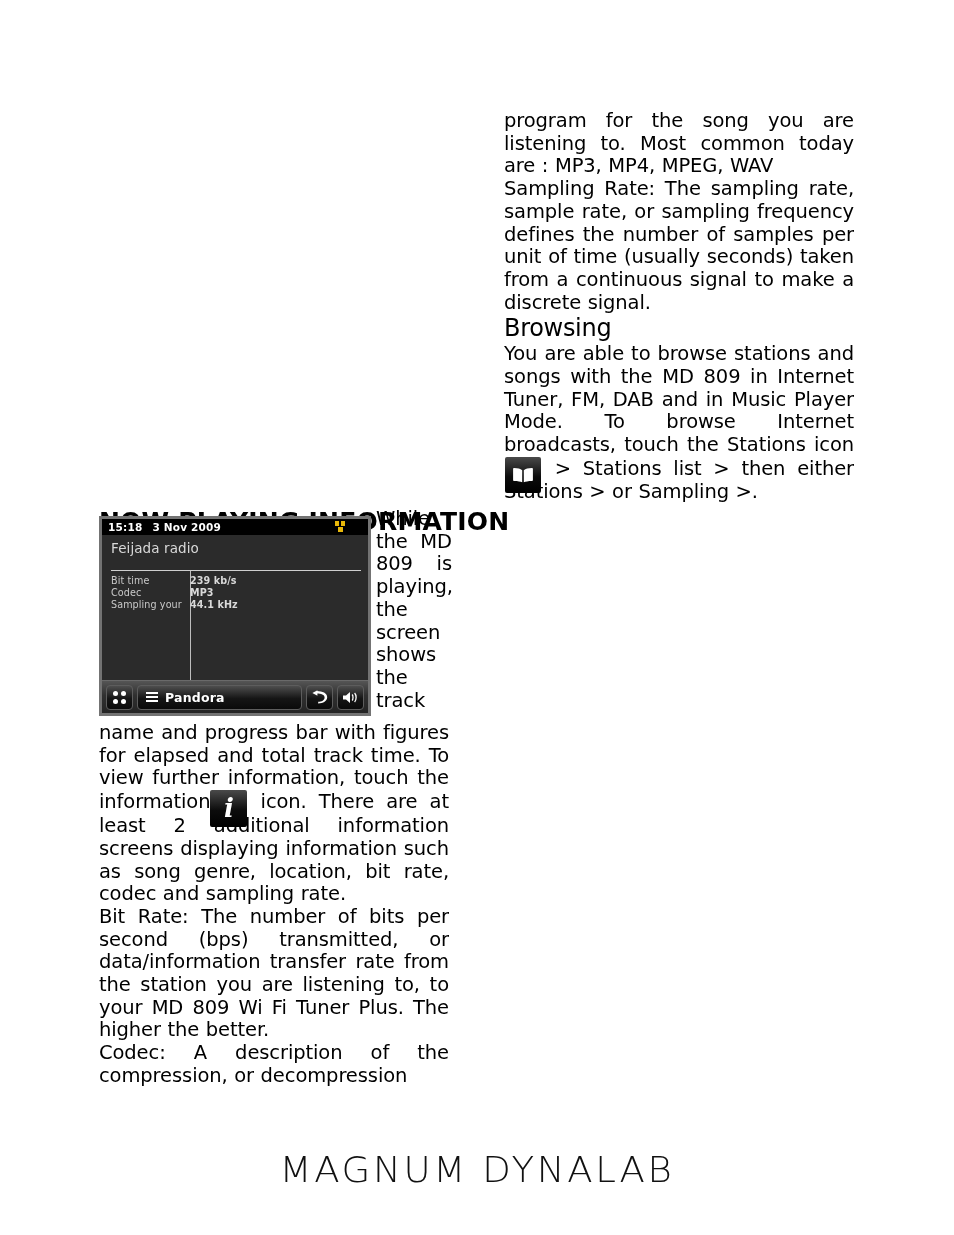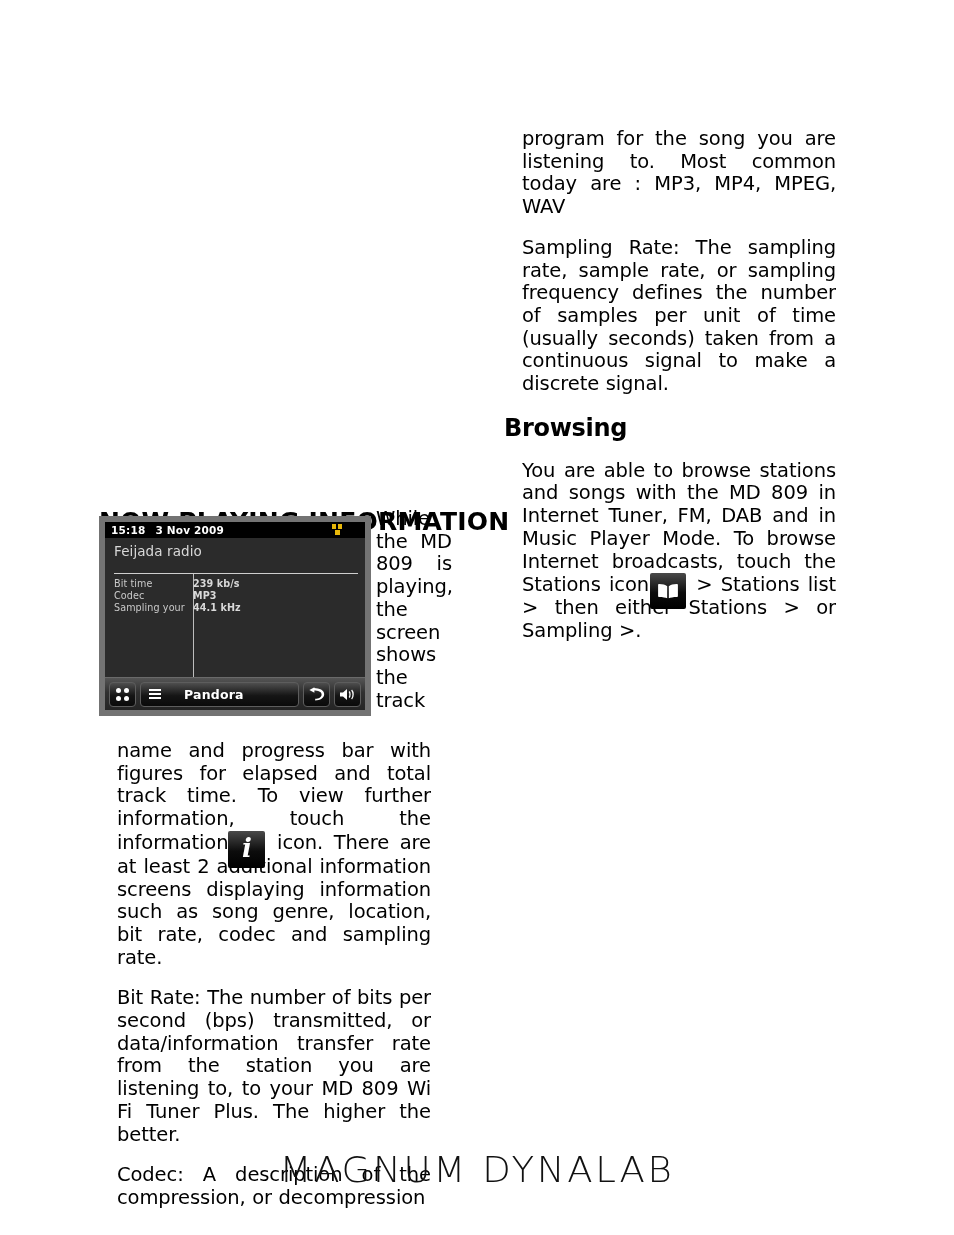--- a/index.html
+++ b/index.html
@@ -26,26 +26,26 @@
 
   .body-text {
     font-family: "DejaVu Sans", sans-serif;
     font-size: 19.5px;
     line-height: 22.7px;
     text-align: justify;
     text-justify: inter-word;
     letter-spacing: -0.1px;
     word-spacing: 0.5px;
   }
-  .body-text p { margin: 18px; }
+  .body-text p { margin: 0; }
   .body-text b { font-weight: normal; }
 
   .section-head {
     font-size: 24px;
-    font-weight: bold;
+    font-weight: normal;
     line-height: 28px;
     margin: 0 0 1px 0;
     letter-spacing: -0.3px;
   }
 
   
   .page-heading {
     position: absolute;
     left: 99px;
     top: 508px;
@@ -60,21 +60,21 @@
 
   
   .device {
     position: absolute;
     left: 99px;
     top: 516px;
     width: 272px;
     height: 200px;
     background: #2b2b2b;
     box-sizing: border-box;
-    border: 6px solid #737373;
+    border: 3px solid #737373;
     overflow: hidden;
     font-family: "DejaVu Sans", sans-serif;
   }
   .dev-statusbar {
     height: 16px;
     background: #000000;
     color: #ffffff;
     font-size: 10.5px;
     font-weight: bold;
     display: flex;
@@ -184,21 +184,20 @@
   .ico-menu i { position:absolute; left:0; width:12px; height:2px; background:#ffffff; }
   .ico-menu i:nth-child(1){top:1px;}
   .ico-menu i:nth-child(2){top:5px;}
   .ico-menu i:nth-child(3){top:9px;}
 
   .tb-label {
     color: #ffffff;
     font-size: 12.5px;
     font-weight: bold;
     letter-spacing: 0.2px;
-    margin-left: 16px;
   }
   .ico-back { width:16px; height:14px; }
   .ico-speaker { width:17px; height:13px; }
 
   
   .inline-icon {
     display: inline-block;
     vertical-align: middle;
     background: linear-gradient(#4a4a4a, #0c0c0c 55%, #000000);
     border-radius: 2px;

